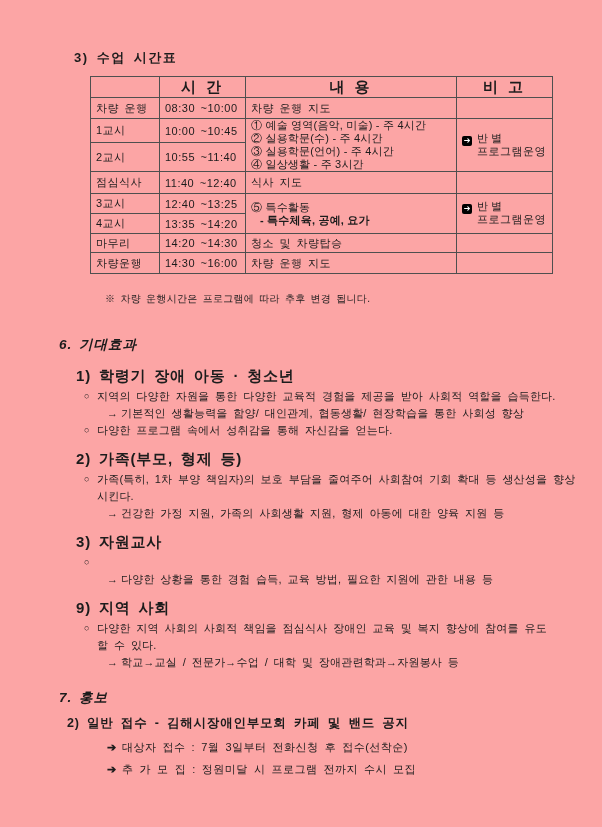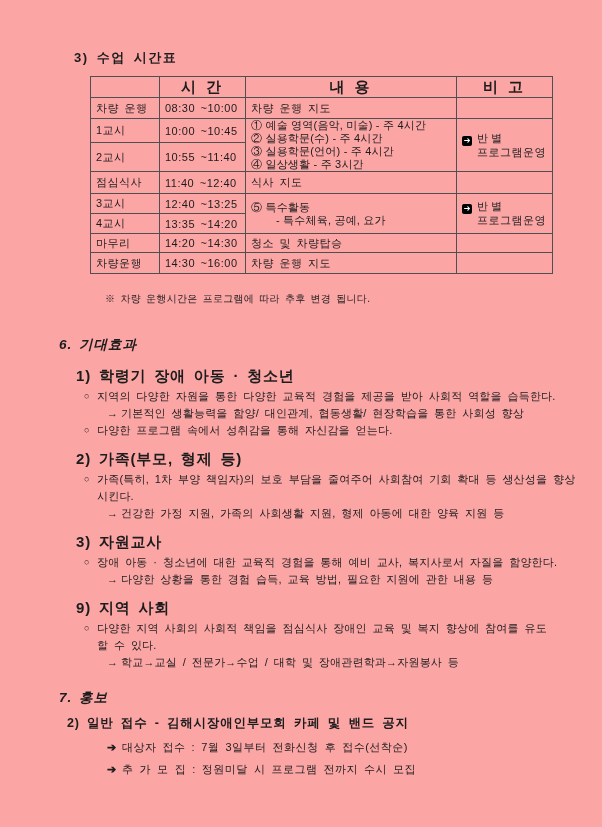--- a/index.html
+++ b/index.html
@@ -28,23 +28,23 @@
     vertical-align:middle;
   }
   table.timetable th {
     font-weight:bold; font-size:15px; letter-spacing:3px;
     text-align:center;
   }
   tr.h21{height:21px} tr.h24{height:24px} tr.h29{height:29px}
   tr.h22{height:22px} tr.h20{height:20px} tr.h19{height:19px}
   .c { letter-spacing:0.5px; word-spacing:2px; }
   .content-lines { font-size:10.5px; line-height:13px; letter-spacing:0.2px; white-space:nowrap; }
-  .content-lines .ind { margin-left:25px; }
+  .content-lines .ind { margin-left:9px;font-weight:bold; }
   .remark-cell { font-size:10.5px; line-height:13px; white-space:nowrap; }
-  .remark-line2 { margin-left:15px; letter-spacing:0.5px; }
+  .remark-line2 { margin-left:15px; letter-spacing:0.5px;font-family:Liberation Mono, monospace; }
   .box-icon {
     display:inline-block; width:10px; height:10px;
     background:#000; color:#fff;
     font-size:8px; line-height:10px; text-align:center;
     vertical-align:-1px; margin-right:5px; border-radius:2px;
   }
   .tbl-note {
     margin:18px 0 0 86px;
     font-size:10px; letter-spacing:0.3px; word-spacing:2px;
   }
@@ -211,21 +211,20 @@
     <div class="item arrow-item">
       <span class="marker arr">→</span>
       <span>건강한 가정 지원, 가족의 사회생활 지원, 형제 아동에 대한 양육 지원 등</span>
     </div>
   </div>
 
   <div class="subsec">
     <div class="subsec-title">3) 자원교사</div>
     <div class="item">
       <span class="marker dot">○</span>
-      <span>장애 아동 · 청소년에 대한 교육적 경험을 통해 예비 교사, 복지사로서 자질을 함양한다.</span>
     </div>
     <div class="item arrow-item">
       <span class="marker arr">→</span>
       <span>다양한 상황을 통한 경험 습득, 교육 방법, 필요한 지원에 관한 내용 등</span>
     </div>
   </div>
 
   <div class="subsec">
     <div class="subsec-title">9) 지역 사회</div>
     <div class="item">

